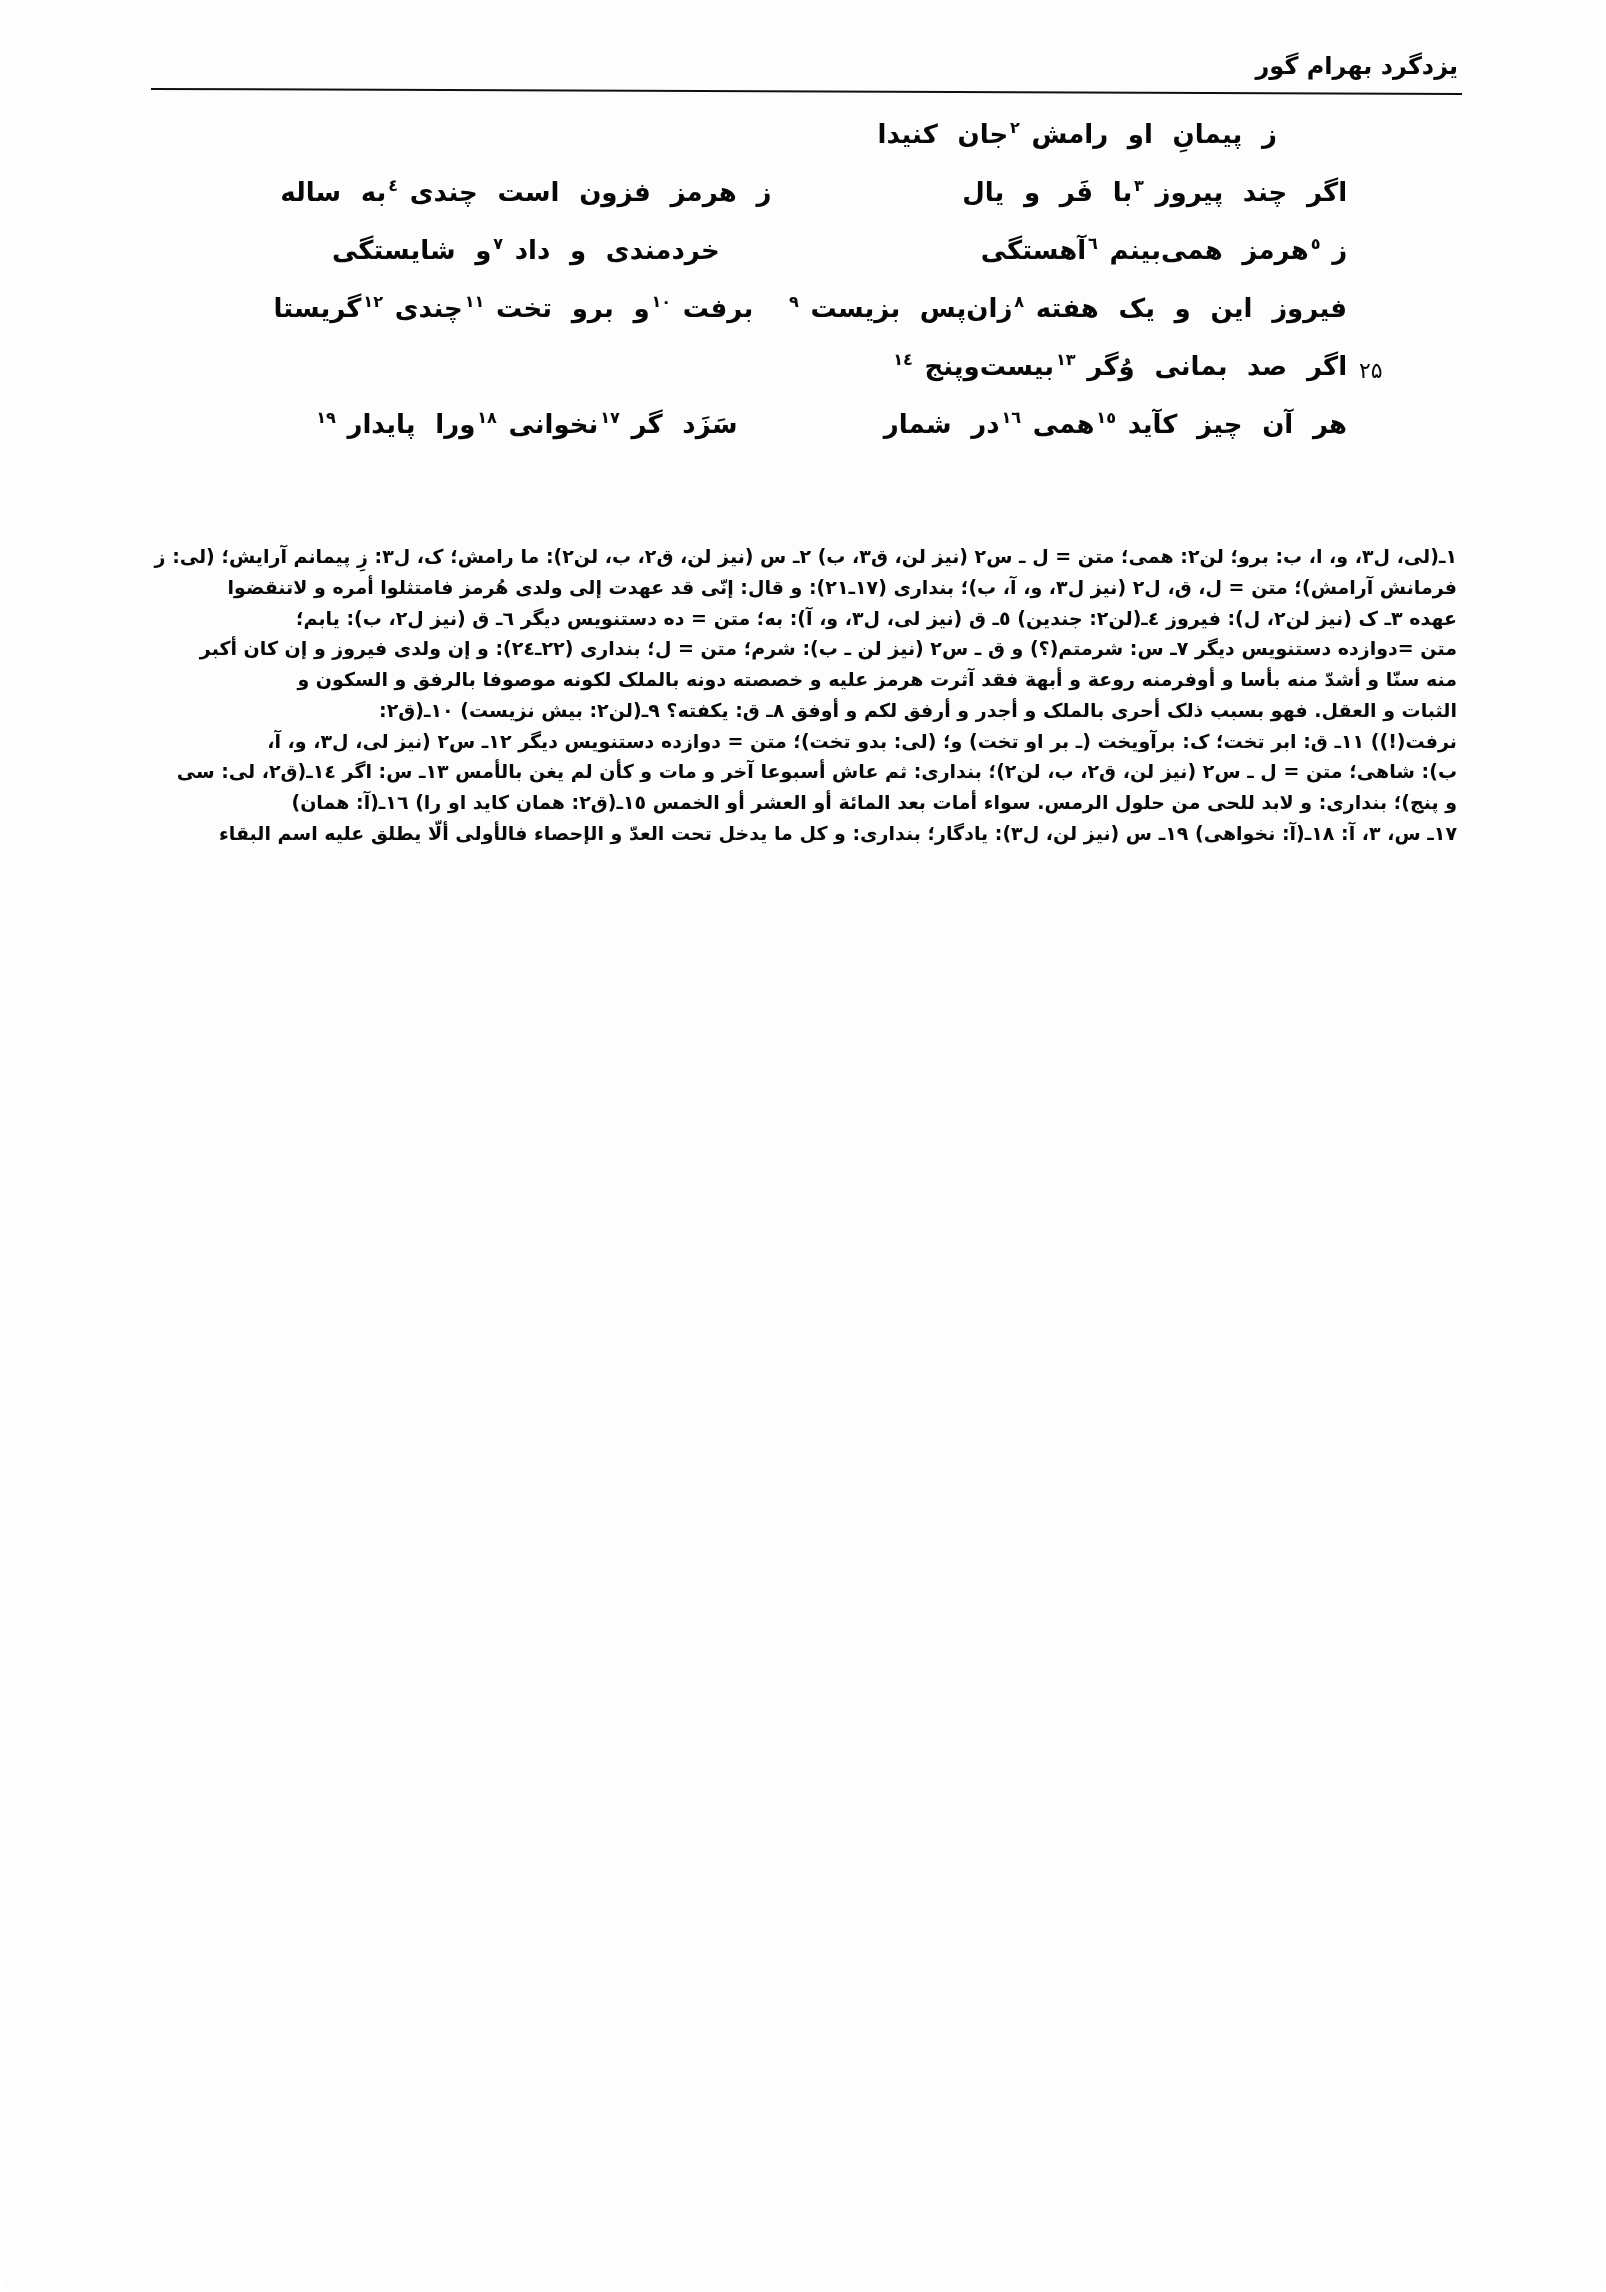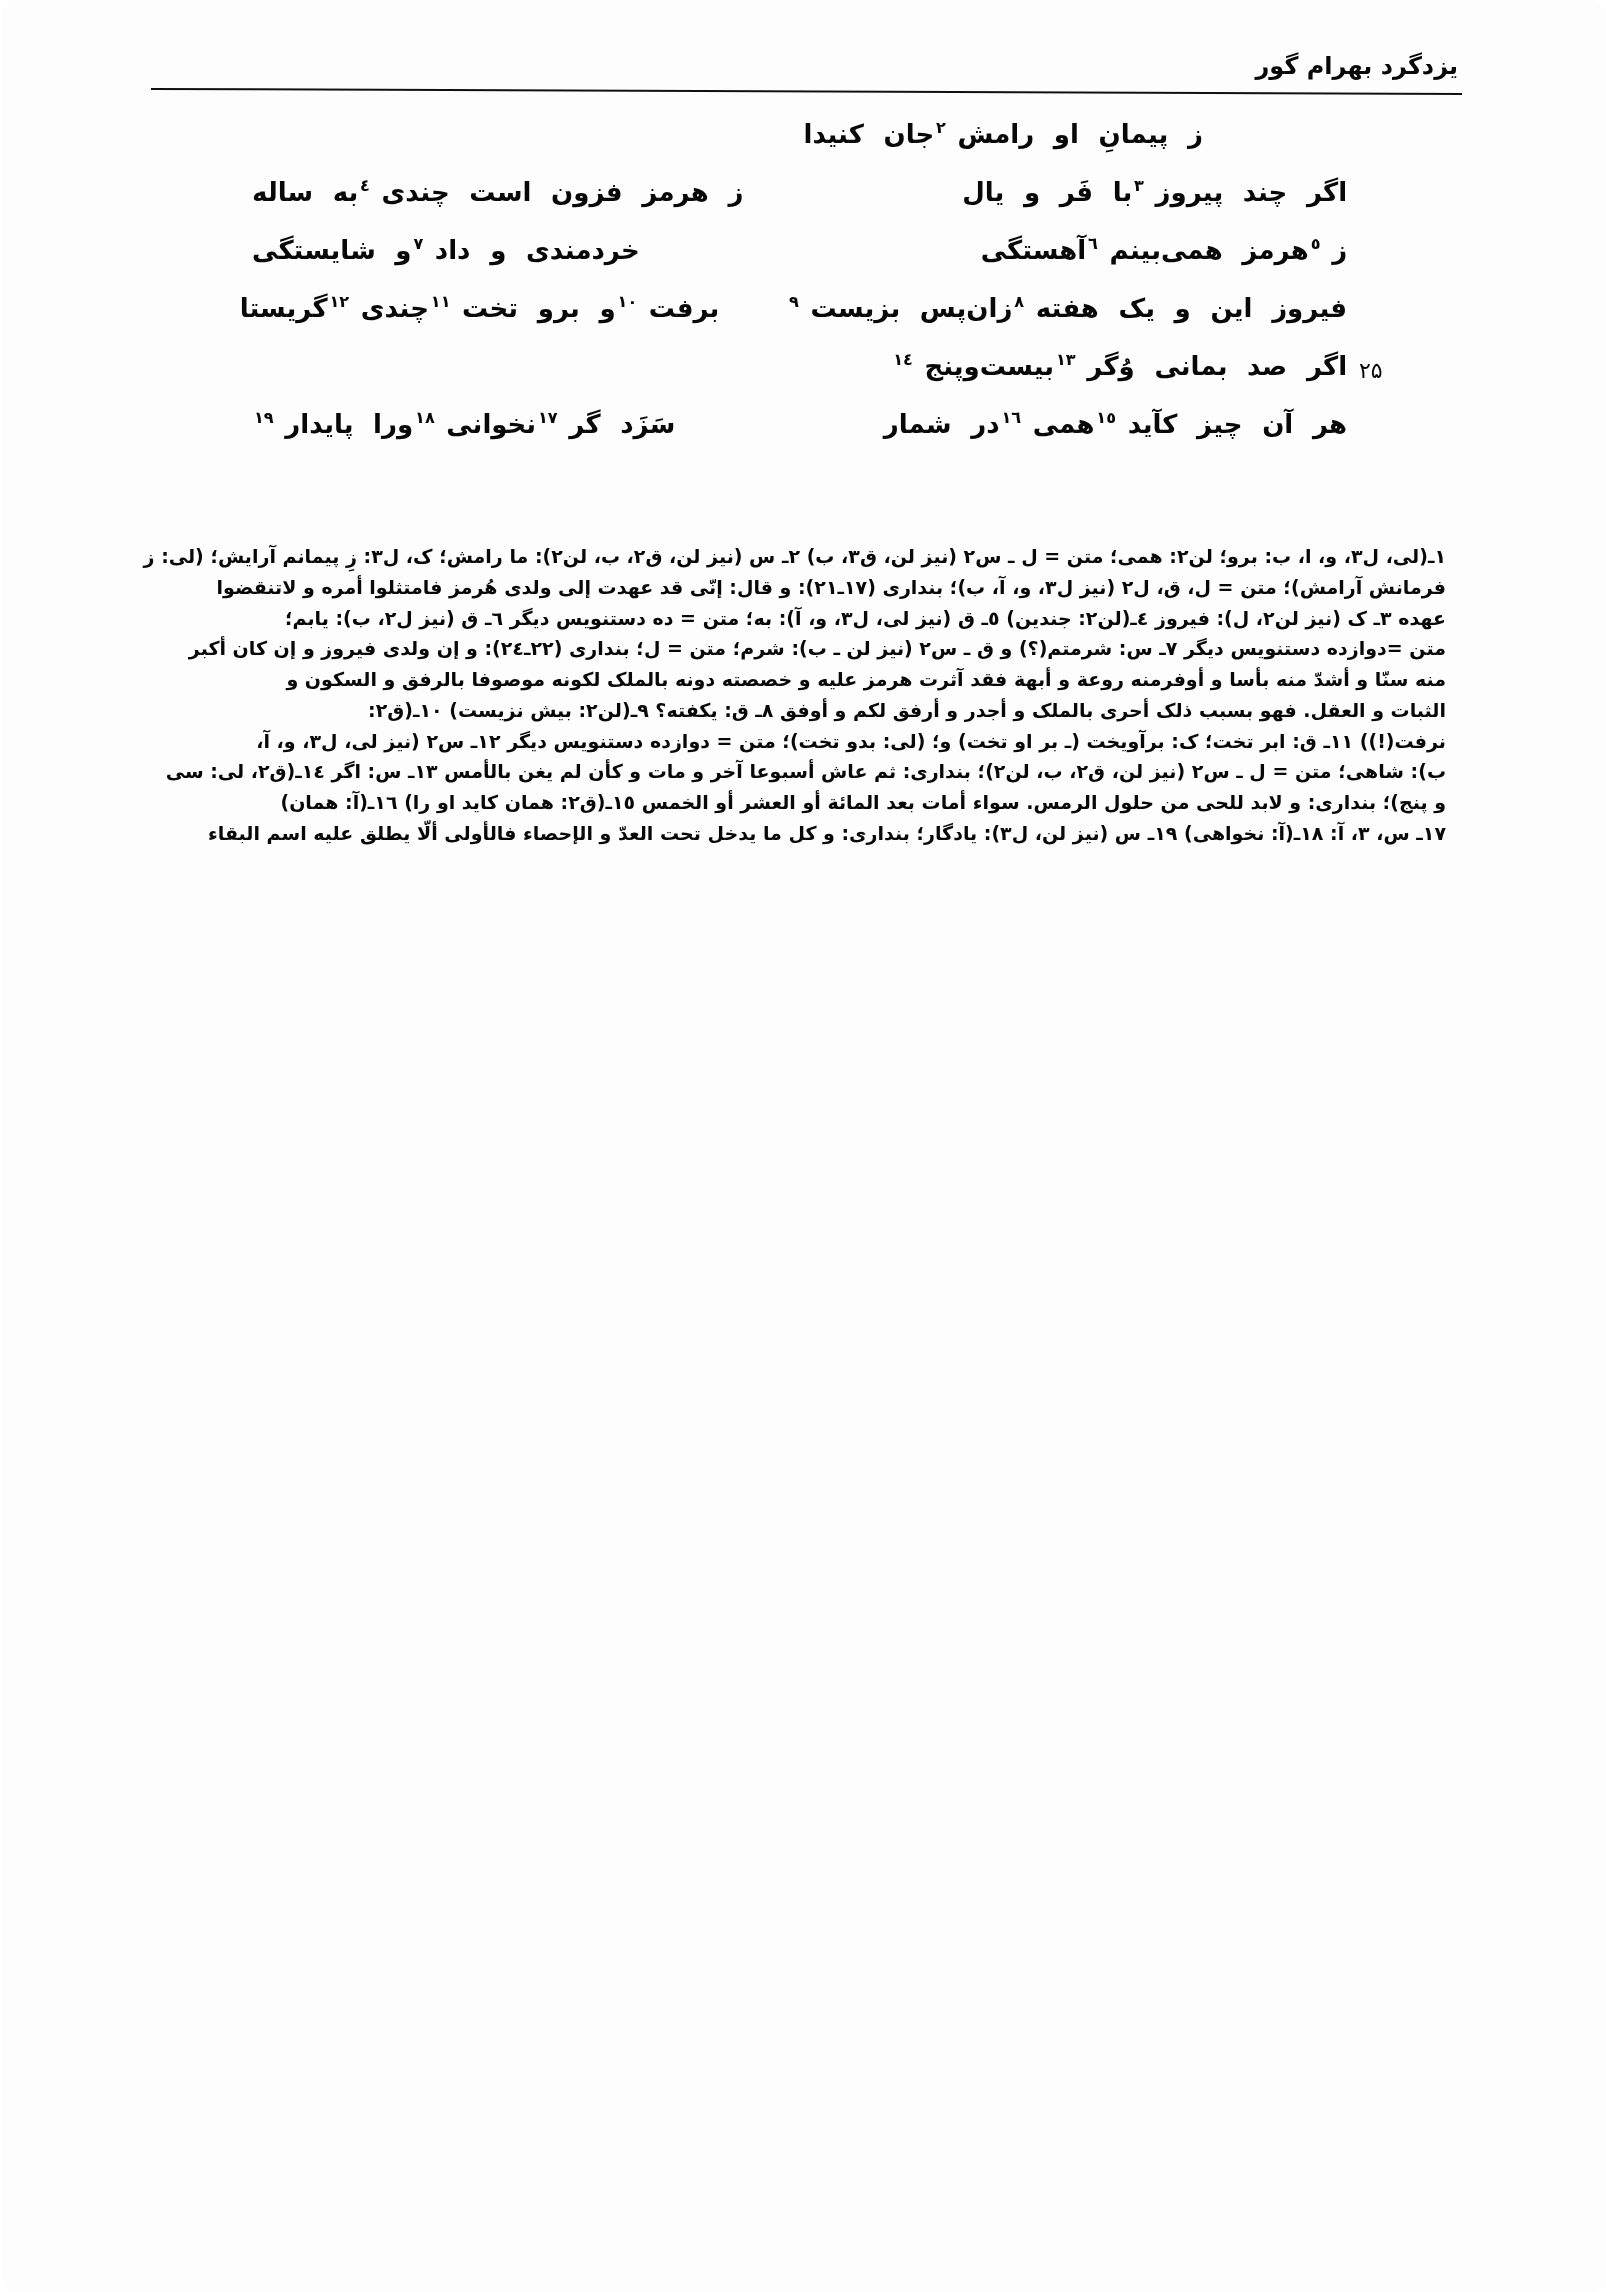--- a/index.html
+++ b/index.html
@@ -82,37 +82,37 @@
     line-height: 1.25;
     white-space: nowrap;
     letter-spacing: 0.2px;
   }
   .hemi.a {
     padding-right: 3.9px;
     text-align: right;
   }
   .hemi.b {
     padding-right: 0;
-    text-align: left;
+    text-align: center;
   }
   .hemi .w { margin-left: 10.6px; }
   .hemi .w:last-child { margin-left: 0; }
   sup.fn {
     font-size: 0.62em;
     font-weight: bold;
     vertical-align: super;
     margin-right: 1px;
     margin-left: 1.9px;
   }
 
   
   .apparatus {
     position: absolute;
     top: 541px;
-    right: 161px;
+    right: 150px;
     left: 143px;
     font-size: 19px;
     font-weight: bold;
     line-height: 1.62;
     text-align: justify;
     text-justify: inter-word;
     letter-spacing: -0.1px;
   }
   .apparatus .ln {
     display: block;

